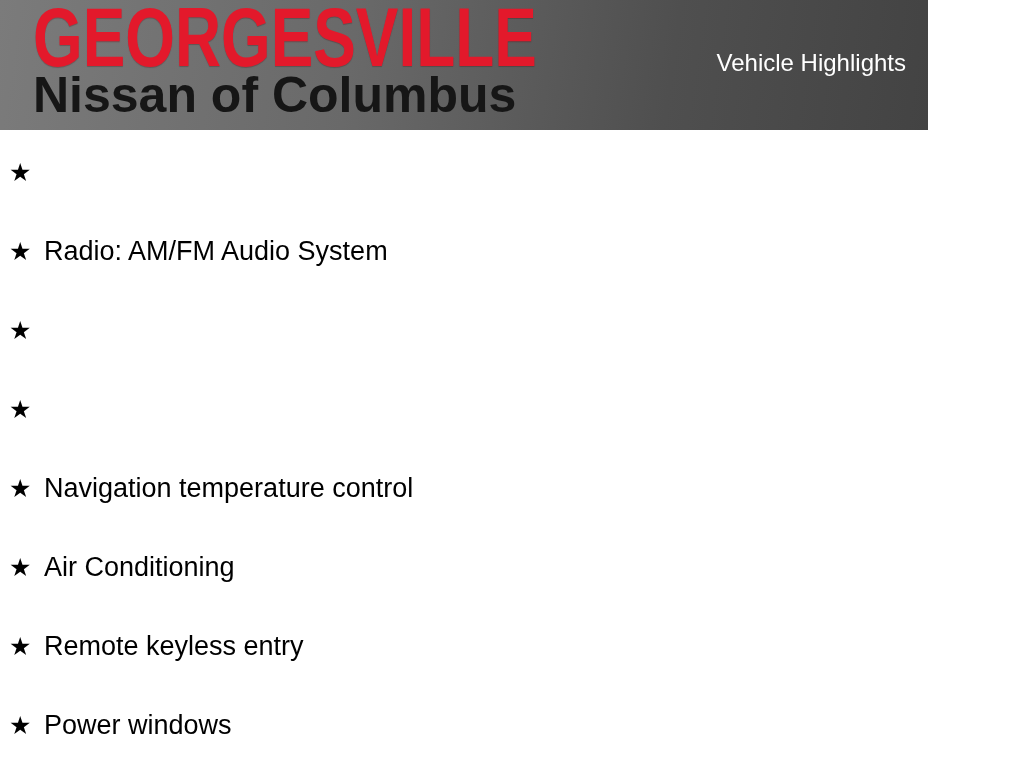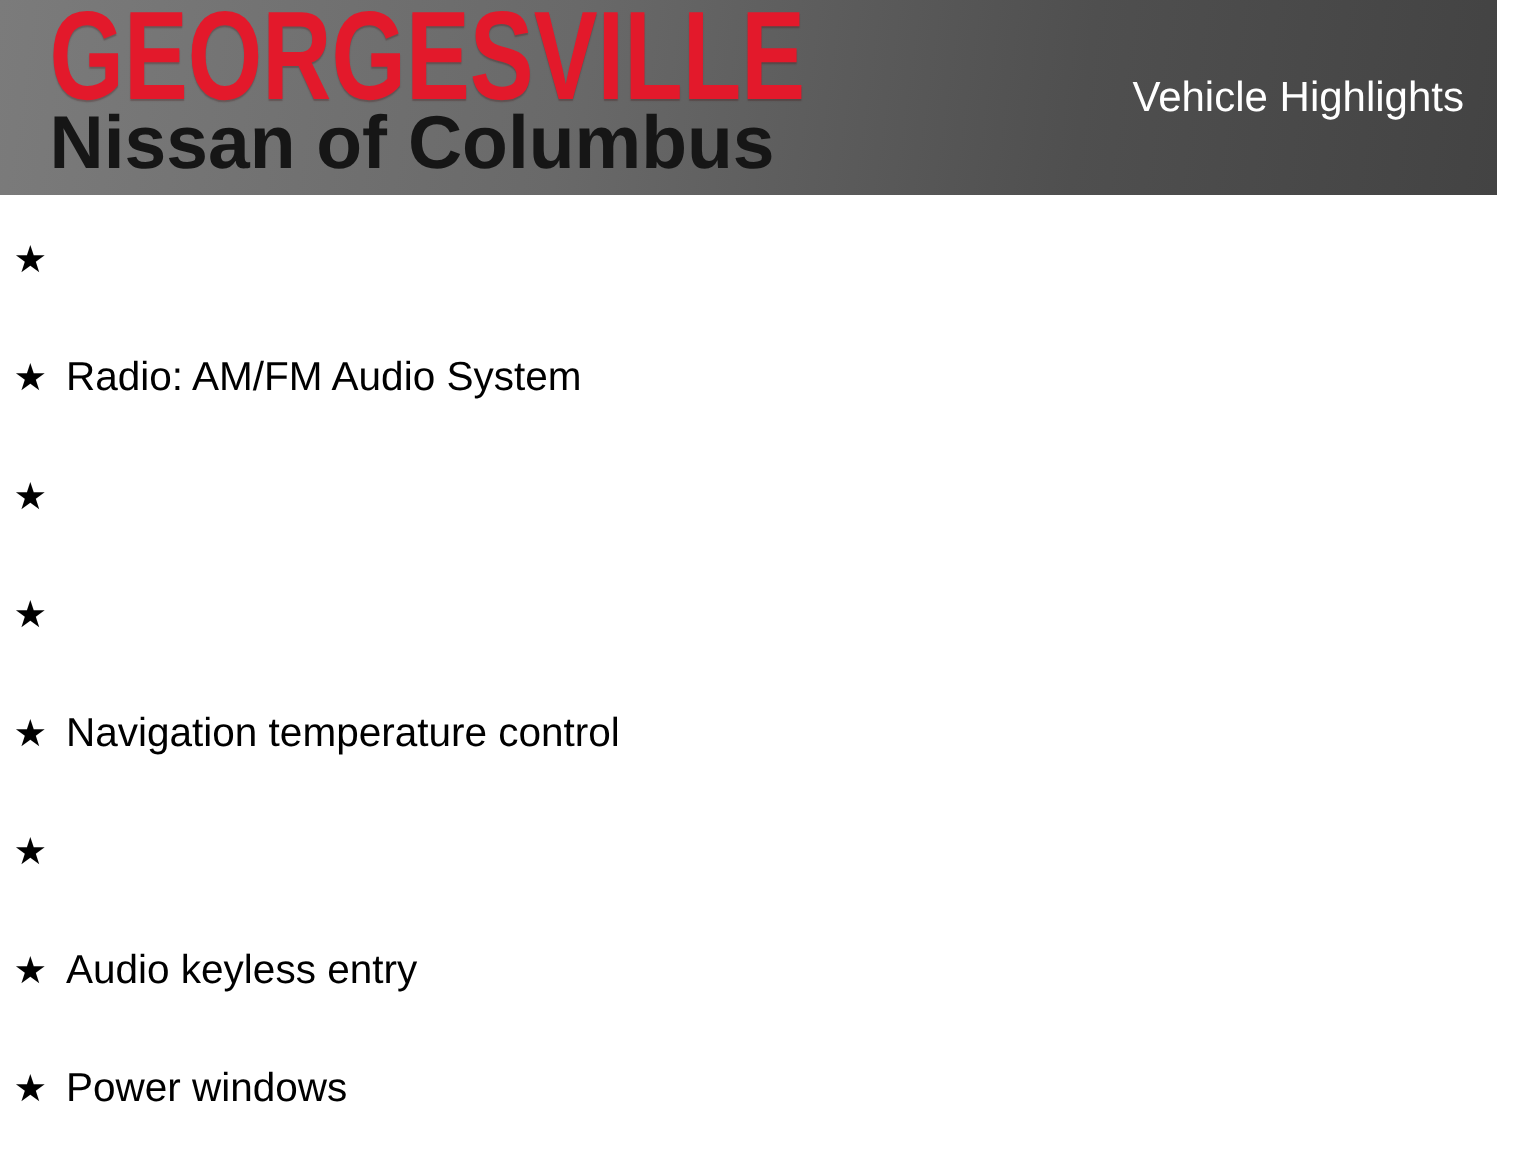--- a/index.html
+++ b/index.html
@@ -10,21 +10,21 @@
     width: 1024px;
     height: 768px;
     background: var(--page-bg, #ffffff);
     font-family: "Liberation Sans", sans-serif;
     overflow: hidden;
   }
 
   
   .header {
     position: relative;
-    width: 998px;
+    width: 928px;
     height: 130px;
     background: linear-gradient(
       98deg,
       var(--header-bg-left, #7b7b7b) 0%,
       #696969 38%,
       #4f4f4f 72%,
       var(--header-bg-right, #434343) 100%
     );
   }
   .logo-line1 {
@@ -47,21 +47,21 @@
     font-size: 50px;
     font-weight: bold;
     line-height: 1;
     white-space: nowrap;
     color: var(--logo-dark, #161616);
   }
   .header-title {
     position: absolute;
     right: 22px;
     top: 51px;
-    font-size: 28px;
+    font-size: 24px;
     line-height: 1;
     font-weight: normal;
     color: var(--title-white, #ffffff);
   }
 
   
   .features {
     list-style: none;
     margin: 0;
     padding: 3px 0 0 0;
@@ -109,22 +109,23 @@
   </li>
   <li class="feature-item">
     <span class="star-icon">★</span>
   </li>
   <li class="feature-item">
     <span class="star-icon">★</span>
     <span class="feature-text">Navigation temperature control</span>
   </li>
   <li class="feature-item">
     <span class="star-icon">★</span>
+    <span class="feature-text">Air Conditioning</span>
   </li>
   <li class="feature-item">
     <span class="star-icon">★</span>
-    <span class="feature-text">Audio keyless entry</span>
+    <span class="feature-text">Remote keyless entry</span>
   </li>
   <li class="feature-item">
     <span class="star-icon">★</span>
     <span class="feature-text">Power windows</span>
   </li>
 </ul>
 
 </body></html>

